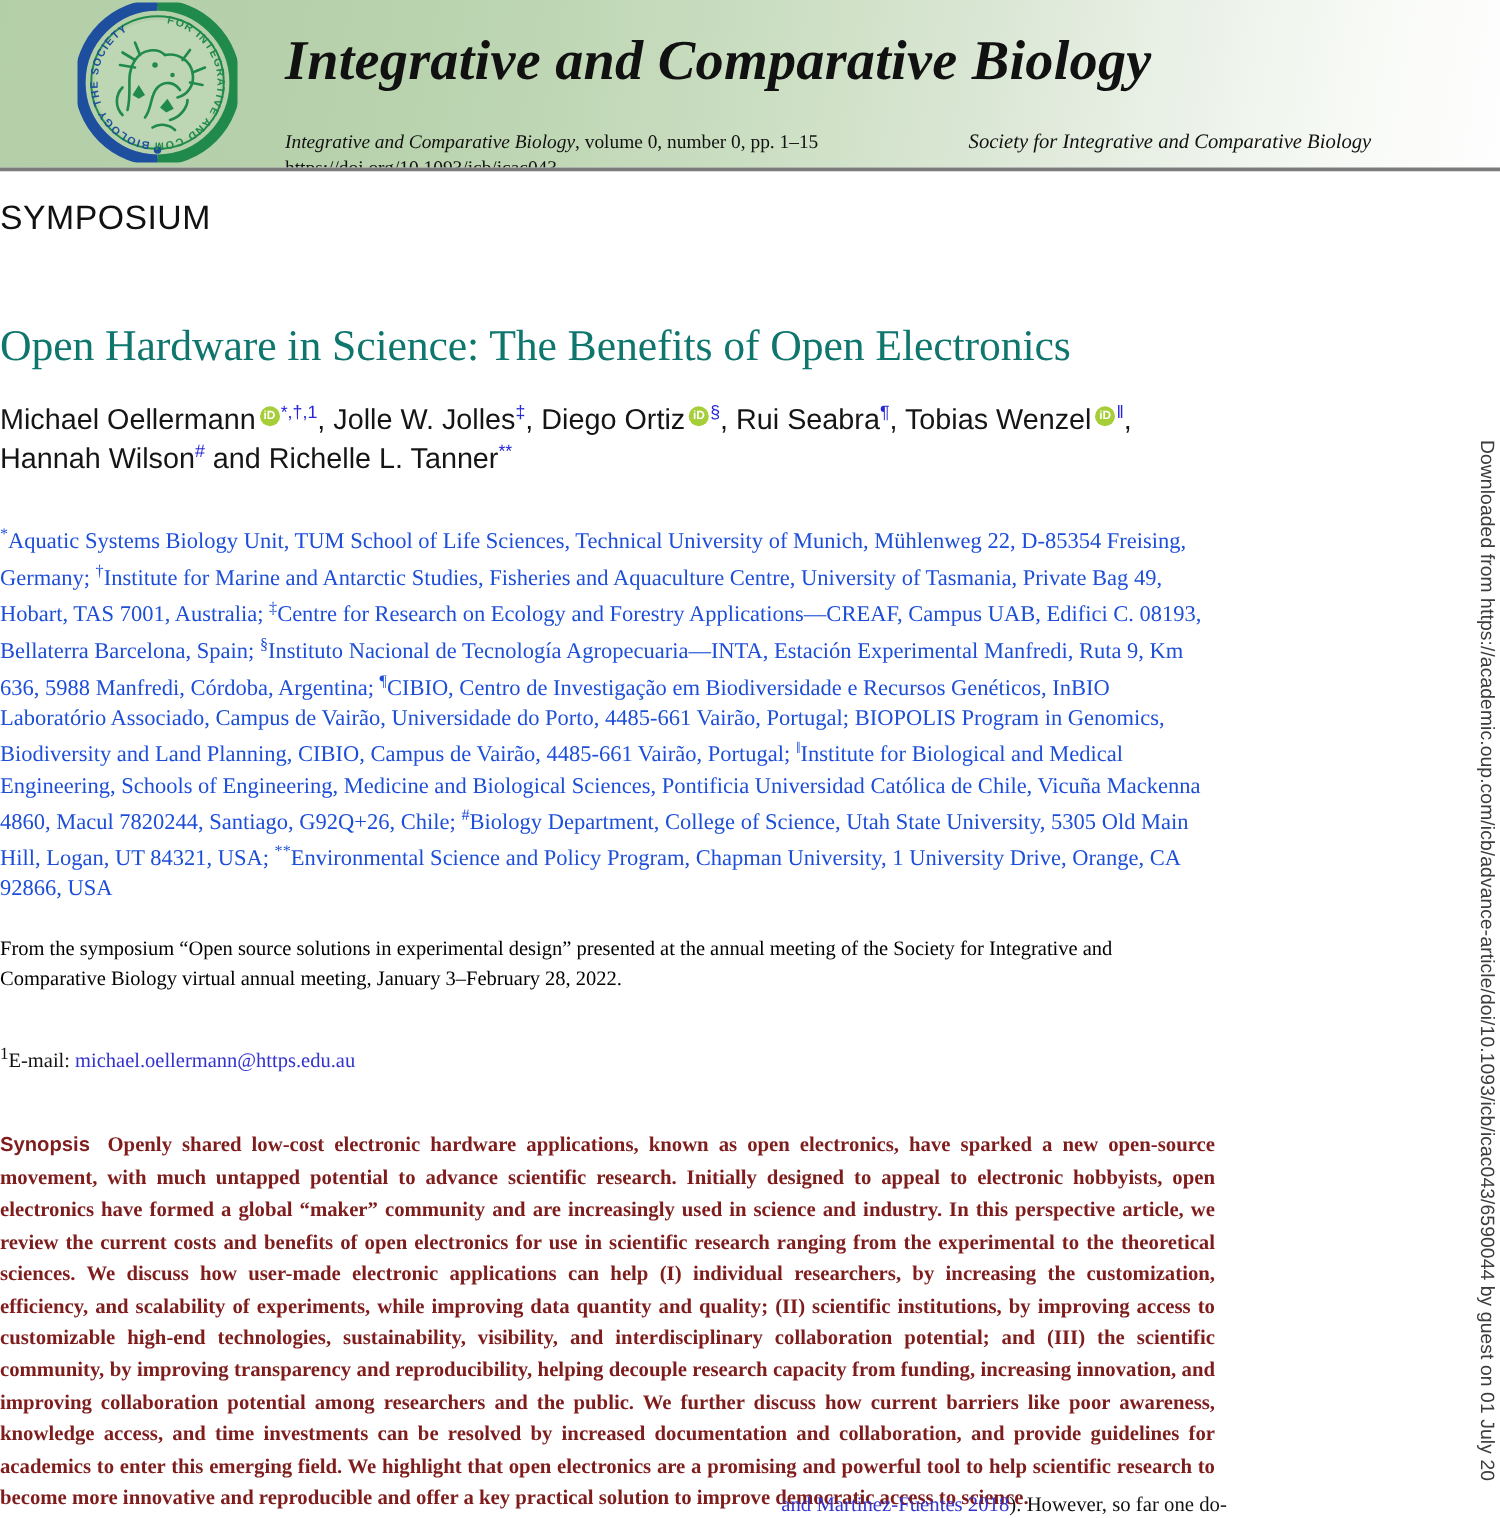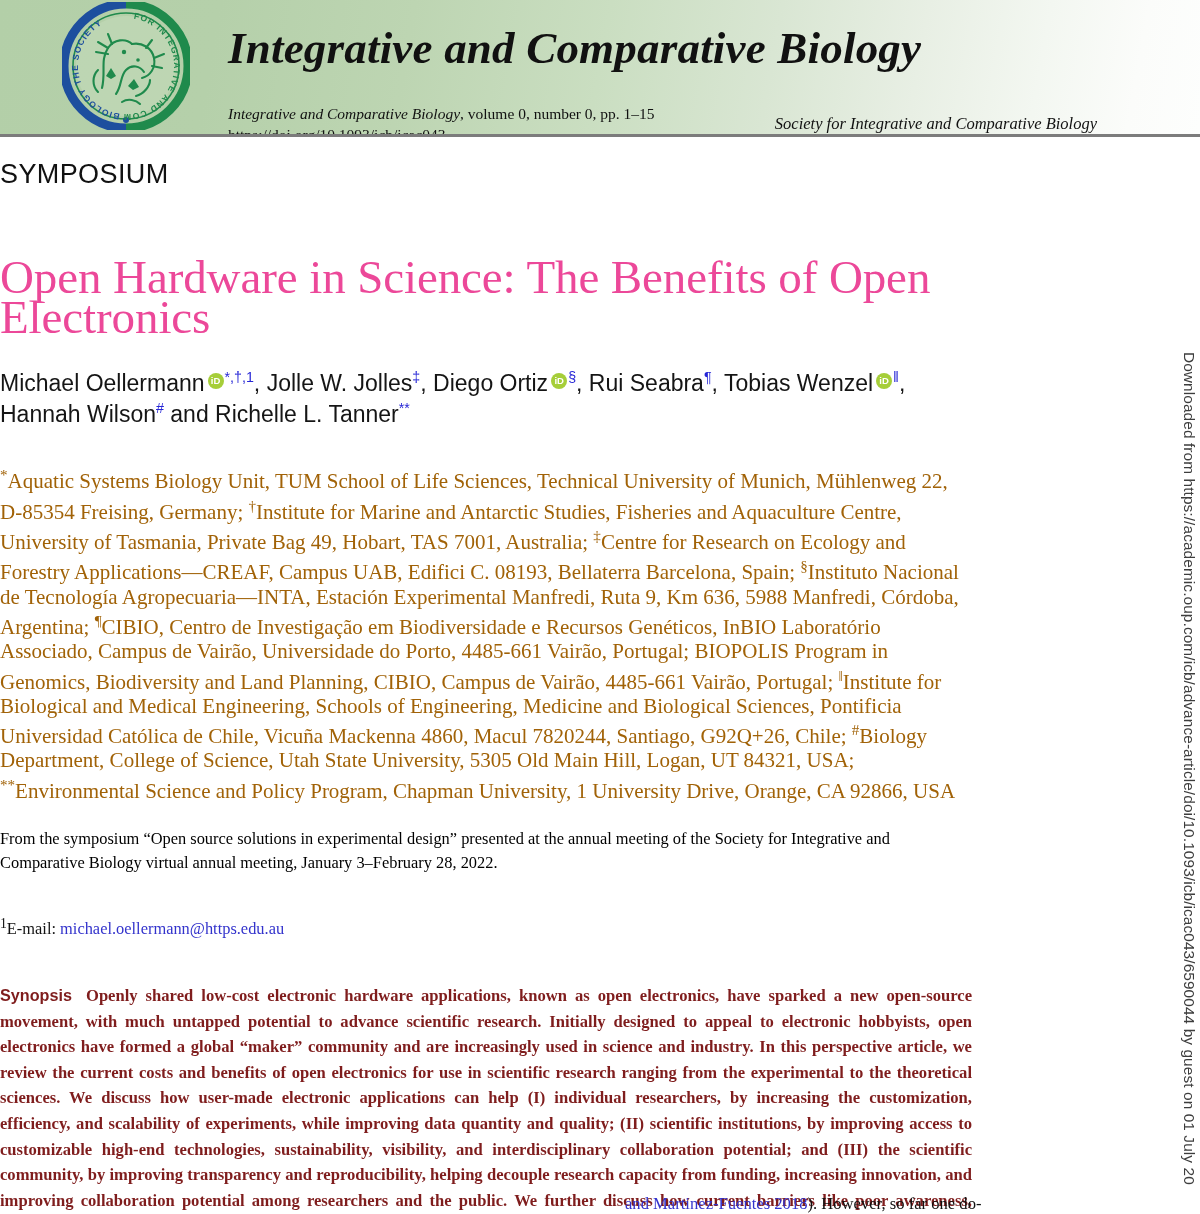--- a/index.html
+++ b/index.html
@@ -71,21 +71,21 @@
     top: 103px;
     font-size: 15.5px;
     line-height: 21px;
     color: #111111;
     white-space: nowrap;
   }
   .journal-meta .ital { font-style: italic; }
   .society-line {
     position: absolute;
     right: 103px;
-    top: 114px;
+    top: 103px;
     font-style: italic;
     font-size: 16.5px;
     color: #111111;
     white-space: nowrap;
   }
 
   
   .page {
     position: absolute;
     left: 0;
@@ -100,26 +100,26 @@
   .kicker {
     font-family: "Liberation Sans", "DejaVu Sans", sans-serif;
     font-size: 27px;
     font-weight: 400;
     letter-spacing: 0.4px;
     color: #111111;
     margin-top: 22px;
   }
 
   .article-title {
-    font-size: 47px;
+    font-size: 35px;
     font-weight: 400;
     line-height: 40px;
     letter-spacing: -0.1px;
     margin-top: 67px;
-    color: #ec4899;
+    color: #0f766e;
   }
 
   .authors {
     font-family: Liberation Sans, sans-serif;
     font-size: 23px;
     font-weight: 400;
     line-height: 31px;
     margin-top: 16px;
     color: #151515;
   }
@@ -145,25 +145,25 @@
     color: #ffffff;
   }
   sup.aff {
     color: #2626d6;
     font-size: 0.62em;
     vertical-align: super;
     line-height: 0;
   }
 
   .affiliations {
-    font-size: 21px;
+    font-size: 18px;
     line-height: 24.3px;
     margin-top: 33px;
     text-align: left;
-    color: #a16207;
+    color: #1d4ed8;
   }
   .affiliations sup { font-size: 0.72em; }
 
   .symposium-note {
     font-size: 16.4px;
     line-height: 24.3px;
     margin-top: 24px;
     color: #000000;
   }
 

